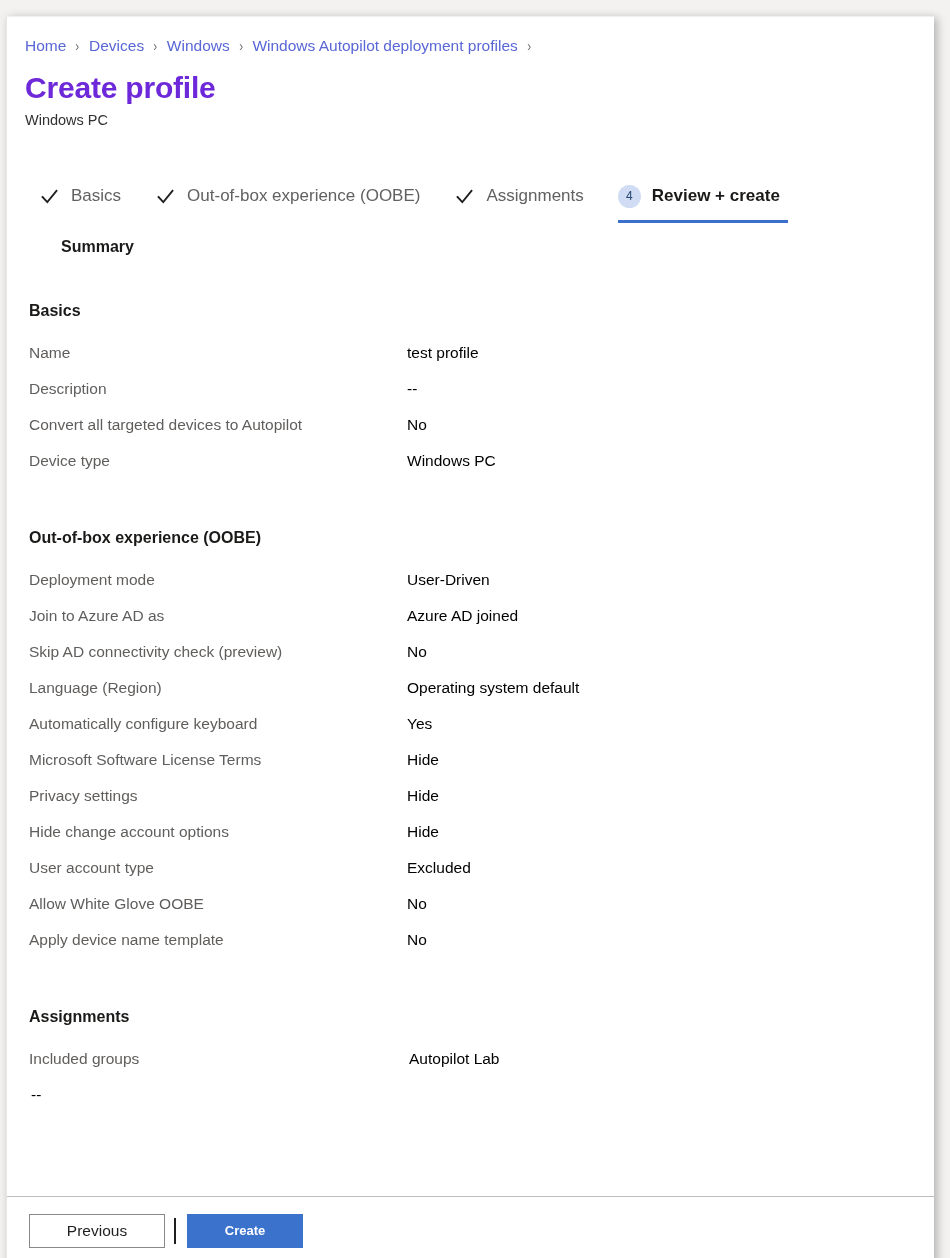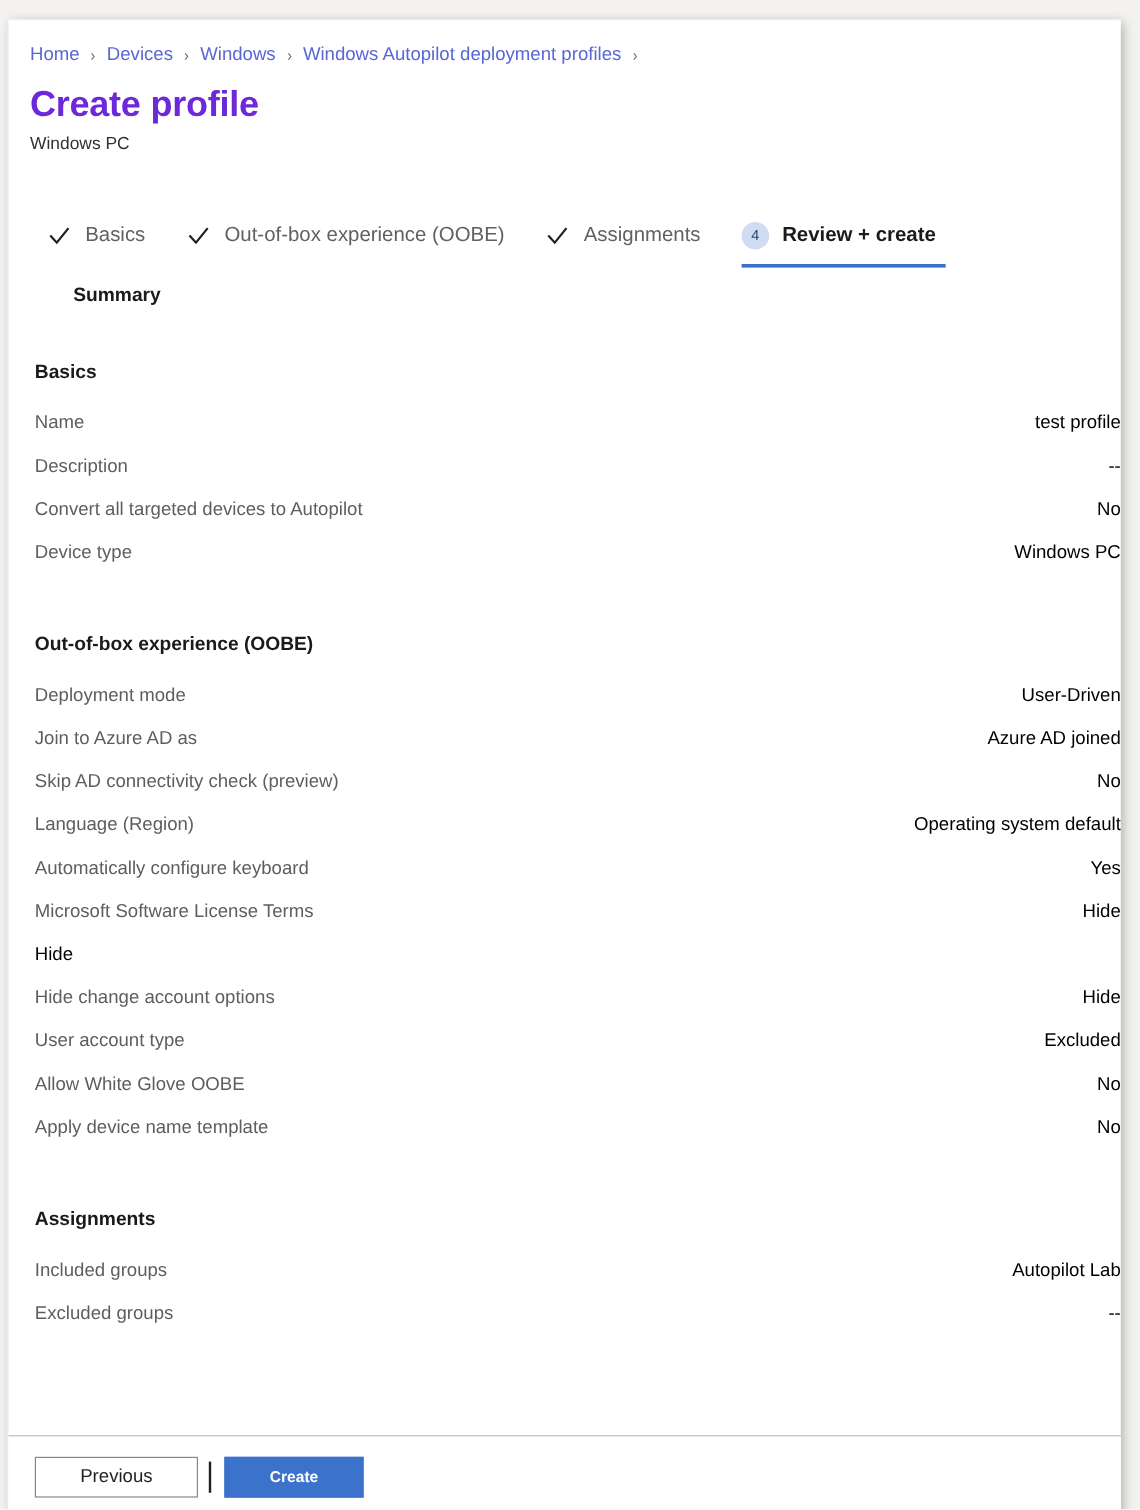--- a/index.html
+++ b/index.html
@@ -157,21 +157,20 @@
     margin-top: 46px;
     margin-bottom: 15px;
   }
   .section.s-oobe .section-head { margin-top: 50px; }
   .section.s-assign .section-head { margin-top: 50px; }
 
   .kv-row {
     display: flex;
     align-items: baseline;
     height: 36px;
-    justify-content: space-between;
   }
   .kv-key {
     width: 378px;
     flex: 0 0 378px;
     font-size: 15.5px;
     color: #605e5c;
     line-height: 36px;
   }
   .kv-val {
     font-size: 15.5px;
@@ -317,20 +316,21 @@
             </div>
             <div class="kv-row">
               <div class="kv-key">Automatically configure keyboard</div>
               <div class="kv-val">Yes</div>
             </div>
             <div class="kv-row">
               <div class="kv-key">Microsoft Software License Terms</div>
               <div class="kv-val">Hide</div>
             </div>
             <div class="kv-row">
+              <div class="kv-key">Privacy settings</div>
               <div class="kv-val">Hide</div>
             </div>
             <div class="kv-row">
               <div class="kv-key">Hide change account options</div>
               <div class="kv-val">Hide</div>
             </div>
             <div class="kv-row">
               <div class="kv-key">User account type</div>
               <div class="kv-val">Excluded</div>
             </div>
@@ -343,21 +343,20 @@
               <div class="kv-val">No</div>
             </div>
           </div>
           <div class="section s-assign">
             <div class="section-head">Assignments</div>
             <div class="kv-row">
               <div class="kv-key">Included groups</div>
               <div class="kv-val">Autopilot Lab</div>
             </div>
             <div class="kv-row">
-              <div class="kv-key">Excluded groups</div>
               <div class="kv-val">--</div>
             </div>
           </div>
         </div>
 
     </div>
 
     <div class="blade-footer">
       <button class="btn-prev">Previous</button>
       <div class="footer-divider"></div>

